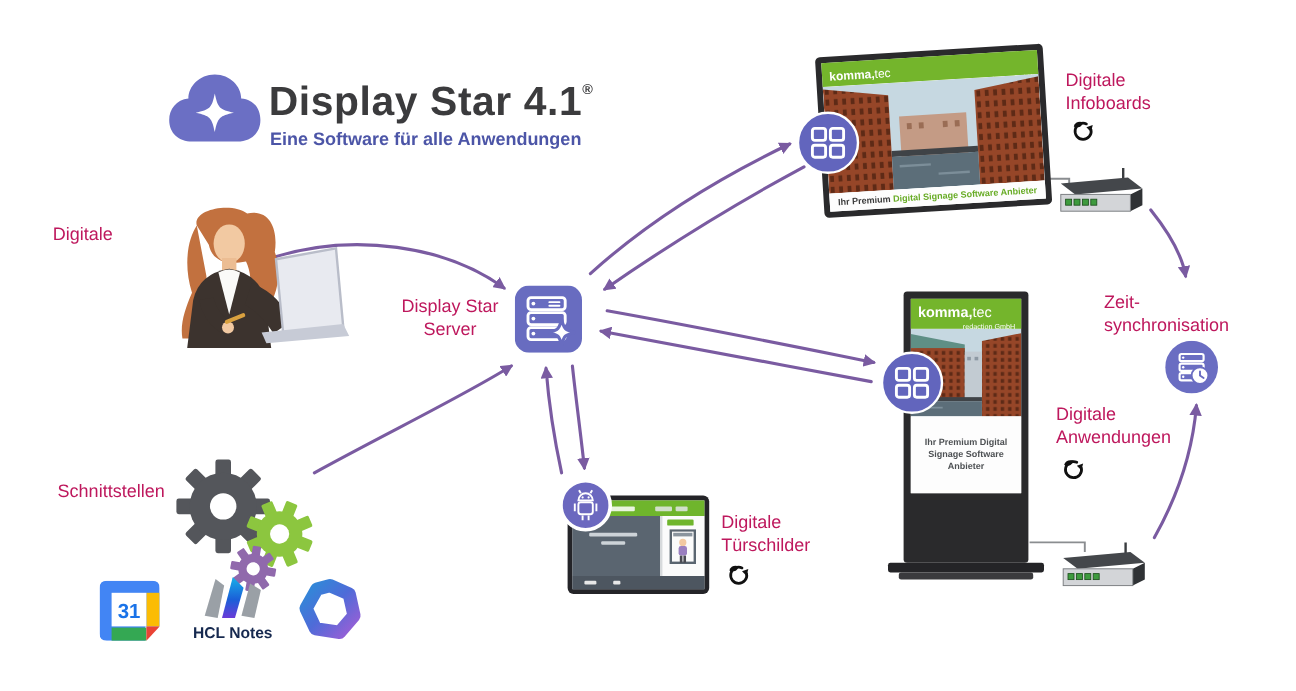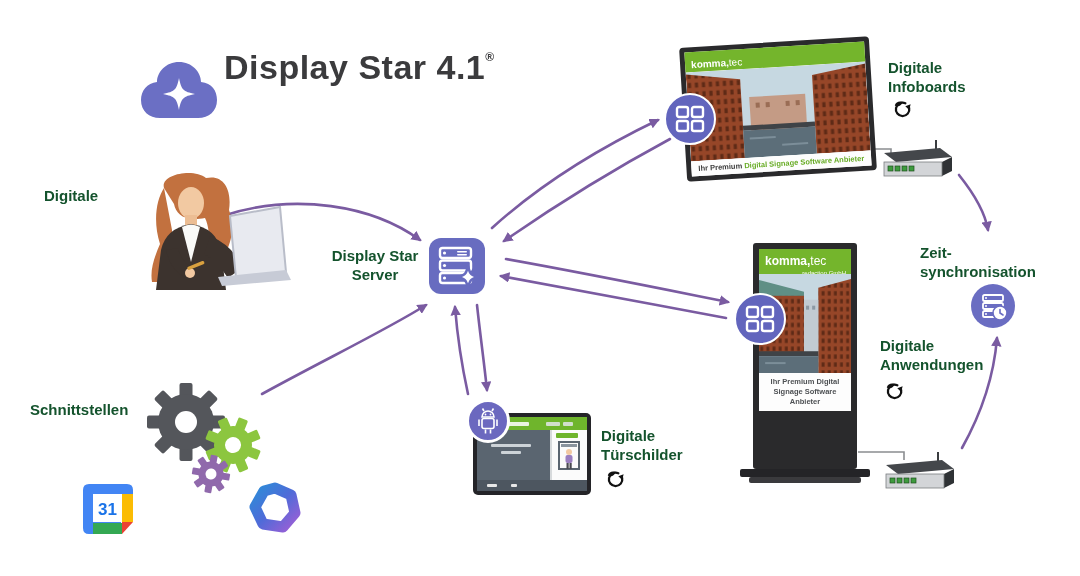--- a/index.html
+++ b/index.html
@@ -1,19 +1,19 @@
 <!DOCTYPE html>
 <html><head>
 <meta charset="utf-8">
 <style>
   html,body{margin:0;padding:0;background:#ffffff;}
   #stage{position:relative;width:1080px;height:576px;background:#fff;overflow:hidden;
          font-family:"Liberation Sans",sans-serif;}
   .abs{position:absolute;}
-  .lbl{font-weight:bold;font-size:15px;color:#14532d;line-height:19px;white-space:nowrap;}
+  .lbl{font-weight:normal;font-size:15px;color:#be185d;line-height:19px;white-space:nowrap;}
   
   .title{font-size:34px;font-weight:bold;color:#3b3b3d;letter-spacing:.5px;white-space:nowrap;}
   .title sup{font-size:12px;vertical-align:18px;}
   .subtitle{font-size:15px;font-weight:bold;color:#4c55a7;white-space:nowrap;}
   
   .servbox{width:56px;height:56px;}
   
   .frame{box-sizing:border-box;background:#fff;border:5px solid #2a2a2c;border-radius:4px;
          display:flex;flex-direction:column;width:100%;height:100%;}
   .band{background:#74b52c;color:#fff;padding:2px 5px 1px 6px;}
@@ -34,21 +34,21 @@
   #infoboard-wrap .tagline{font-size:7.5px;line-height:15px;height:15px;}
   
   #kiosk{left:753px;top:243px;width:110px;height:240px;}
   #kiosk .body{position:absolute;left:0;top:0;width:104px;height:226px;background:#2a2a2c;
                border-radius:3px;padding:6px;box-sizing:border-box;}
   #kiosk .screen{background:#fff;display:flex;flex-direction:column;height:162px;}
   #kiosk .band{height:25px;box-sizing:border-box;}
   #kiosk .bn{font-size:12px;}
   #kiosk .bs{font-size:6px;}
   #kiosk .photo{height:98px;flex:1;}
-  #kiosk .tagline{font-size:7.5px;line-height:10px;padding:4px 1px;color:#4e5154;font-weight:bold;
+  #kiosk .tagline{font-size:7.5px;line-height:10px;padding:17px 1px;color:#4e5154;font-weight:bold;
                   white-space:normal;}
   #kiosk .base{position:absolute;left:-13px;bottom:6px;width:130px;height:8px;background:#242427;border-radius:2px;}
   #kiosk .foot{position:absolute;left:-4px;bottom:0px;width:112px;height:6px;background:#3a3a3d;border-radius:2px;}
   
   #tablet{left:473px;top:413px;width:118px;height:82px;background:#242428;border-radius:5px;
           padding:4px;box-sizing:border-box;}
   #tablet .tscreen{width:100%;height:100%;display:flex;flex-direction:column;background:#e8eaec;}
   #tablet .ttop{height:13px;background:#6fb52c;display:flex;align-items:center;gap:3px;padding:0 3px;}
   #tablet .ttop i{display:block;height:4px;background:#fff;opacity:.85;border-radius:1px;}
   #tablet .tmain{flex:1;display:flex;}
@@ -89,23 +89,24 @@
     <g fill="none" stroke="#8a8d90" stroke-width="1.6">
       <path d="M 864 149 L 891 149 L 891 155"></path>
       <path d="M 858 452 L 904 452 L 904 460"></path>
     </g>
   </svg>
 
   <svg class="abs" style="left:138px;top:54px;width:82px;height:80px;" viewBox="0 0 82 80">
     <path fill="#6b6fc4" d="M41 8 C54 8 63 18 63 28 C74 29 79 37 79 46 C79 57 71 64 60 64 L22 64 C11 64 3 57 3 46 C3 37 9 29 19 28 C19 18 28 8 41 8 z"></path>
     <path fill="#ffffff" d="M41 24 C43.5 36 45 37.5 57 40 C45 42.5 43.5 44 41 56 C38.5 44 37 42.5 25 40 C37 37.5 38.5 36 41 24 z"></path>
   </svg>
-  <div class="abs title" style="left:224px;top:48px;">
+  <div class="abs title" style="left:224px;top:66px;">
     <span>Display Star 4.1</span><sup>®</sup>
   </div>
+  <div class="abs subtitle" style="left:225px;top:108px;">Eine Software für alle Anwendungen</div>
 
   <div class="abs lbl" style="left:44px;top:186px;">Digitale</div>
   <svg class="abs" style="left:98px;top:170px;width:196px;height:122px;" viewBox="0 0 196 122">
     <path fill="#c2713f" d="M66 18 C62 4 96 -2 108 8 C126 4 134 20 131 40 C138 60 132 78 122 92 L112 104 C110 86 114 62 107 48 C86 52 78 44 76 34 z"></path>
     <path fill="#c2713f" d="M66 18 C58 30 55 52 62 74 C56 88 52 100 54 112 L74 112 C71 94 75 78 74 60 z"></path>
     <ellipse cx="93" cy="33" rx="13" ry="16" fill="#f2c9a2"></ellipse>
     <rect x="87" y="45" width="12" height="11" fill="#ecbd93"></rect>
     <path fill="#3c332e" d="M58 120 L63 80 Q68 58 93 54 Q118 58 123 80 L128 120 z"></path>
     <path fill="#fafaf8" d="M84 57 L93 92 L102 57 Q93 52 84 57 z"></path>
     <path fill="#3c332e" d="M112 66 Q136 76 144 98 L130 108 Q118 90 106 84 z"></path>
@@ -129,21 +130,21 @@
     <g fill="#ffffff">
       <circle cx="15.5" cy="15" r="1.6"></circle>
         <circle cx="15.5" cy="27.5" r="1.6"></circle>
         <circle cx="15.5" cy="40" r="1.6"></circle>
       <rect x="28" y="13" width="10" height="1.6" rx=".8"></rect>
         <rect x="28" y="16" width="10" height="1.6" rx=".8"></rect>
     </g>
     <path fill="#ffffff" stroke="#686cc0" stroke-width="2.6" d="M39 28 C40.8 36 42 37.2 50 39 C42 40.8 40.8 42 39 50 C37.2 42 36 40.8 28 39 C36 37.2 37.2 36 39 28 z"></path>
   </svg>
 
-  <div class="abs lbl" style="left:30px;top:400px;">Schnittstellen</div>
+  <div class="abs lbl" style="left:48px;top:400px;">Schnittstellen</div>
   <svg class="abs" style="left:140px;top:382px;width:126px;height:114px;" viewBox="0 0 126 114">
     <g fill="#54565b" transform="translate(46,40)">
       <g>
         <rect x="-6.5" y="-39" width="13" height="15" rx="2"></rect>
           <rect x="-6.5" y="-39" width="13" height="15" rx="2" transform="rotate(45)"></rect>
         <rect x="-6.5" y="-39" width="13" height="15" rx="2" transform="rotate(90)"></rect>
           <rect x="-6.5" y="-39" width="13" height="15" rx="2" transform="rotate(135)"></rect>
         <rect x="-6.5" y="-39" width="13" height="15" rx="2" transform="rotate(180)"></rect>
           <rect x="-6.5" y="-39" width="13" height="15" rx="2" transform="rotate(225)"></rect>
         <rect x="-6.5" y="-39" width="13" height="15" rx="2" transform="rotate(270)"></rect>
@@ -183,20 +184,35 @@
   </svg>
 
   <svg class="abs" style="left:83px;top:484px;width:50px;height:50px;" viewBox="0 0 50 50">
     <path fill="#4285f4" d="M6 0 H44 Q50 0 50 6 V38 H38 V50 H6 Q0 50 0 44 V6 Q0 0 6 0 z"></path>
     <rect x="39" y="10" width="11" height="28" fill="#fbbc04"></rect>
     <rect x="10" y="39" width="29" height="11" fill="#34a853"></rect>
     <path fill="#ea4335" d="M39 38 H50 L39 50 z"></path>
     <rect x="10" y="10" width="29" height="28" fill="#ffffff"></rect>
     <text x="24.5" y="31" text-anchor="middle" font-family="Liberation Sans, sans-serif" font-size="17" font-weight="bold" fill="#1a73e8">31</text>
   </svg>
+  <div class="abs" style="left:152px;top:476px;width:84px;">
+    <svg style="display:block;margin:0 auto;width:54px;height:42px;" viewBox="0 0 60 44">
+      <defs>
+        <linearGradient id="hclg" x1="0" y1="0" x2="0" y2="1">
+          <stop offset="0" stop-color="#19b0e8"></stop>
+            <stop offset=".55" stop-color="#1b5fd8"></stop>
+            <stop offset="1" stop-color="#6a3bd8"></stop>
+        </linearGradient>
+      </defs>
+      <path fill="#9aa0a6" d="M4 40 L14 6 L22 12 L16 42 z"></path>
+      <path fill="url(#hclg)" d="M20 42 L30 4 L40 14 L32 42 z"></path>
+      <path fill="#9aa0a6" d="M38 40 L46 10 L56 16 L50 42 z"></path>
+    </svg>
+    <div class="hcl-label">HCL Notes</div>
+  </div>
   <svg class="abs" style="left:247px;top:480px;width:56px;height:56px;" viewBox="0 0 56 56">
     <defs>
       <linearGradient id="loopg" x1="0" y1="0" x2="1" y2="1">
         <stop offset="0" stop-color="#2e8bd8"></stop>
           <stop offset=".5" stop-color="#4f6bd8"></stop>
           <stop offset="1" stop-color="#9a5fd6"></stop>
       </linearGradient>
     </defs>
     <path fill="none" stroke="url(#loopg)" stroke-width="11" stroke-linejoin="round" d="M28 8 L44 15 L48 33 L36 47 L16 44 L8 27 L17 11 z"></path>
   </svg>

